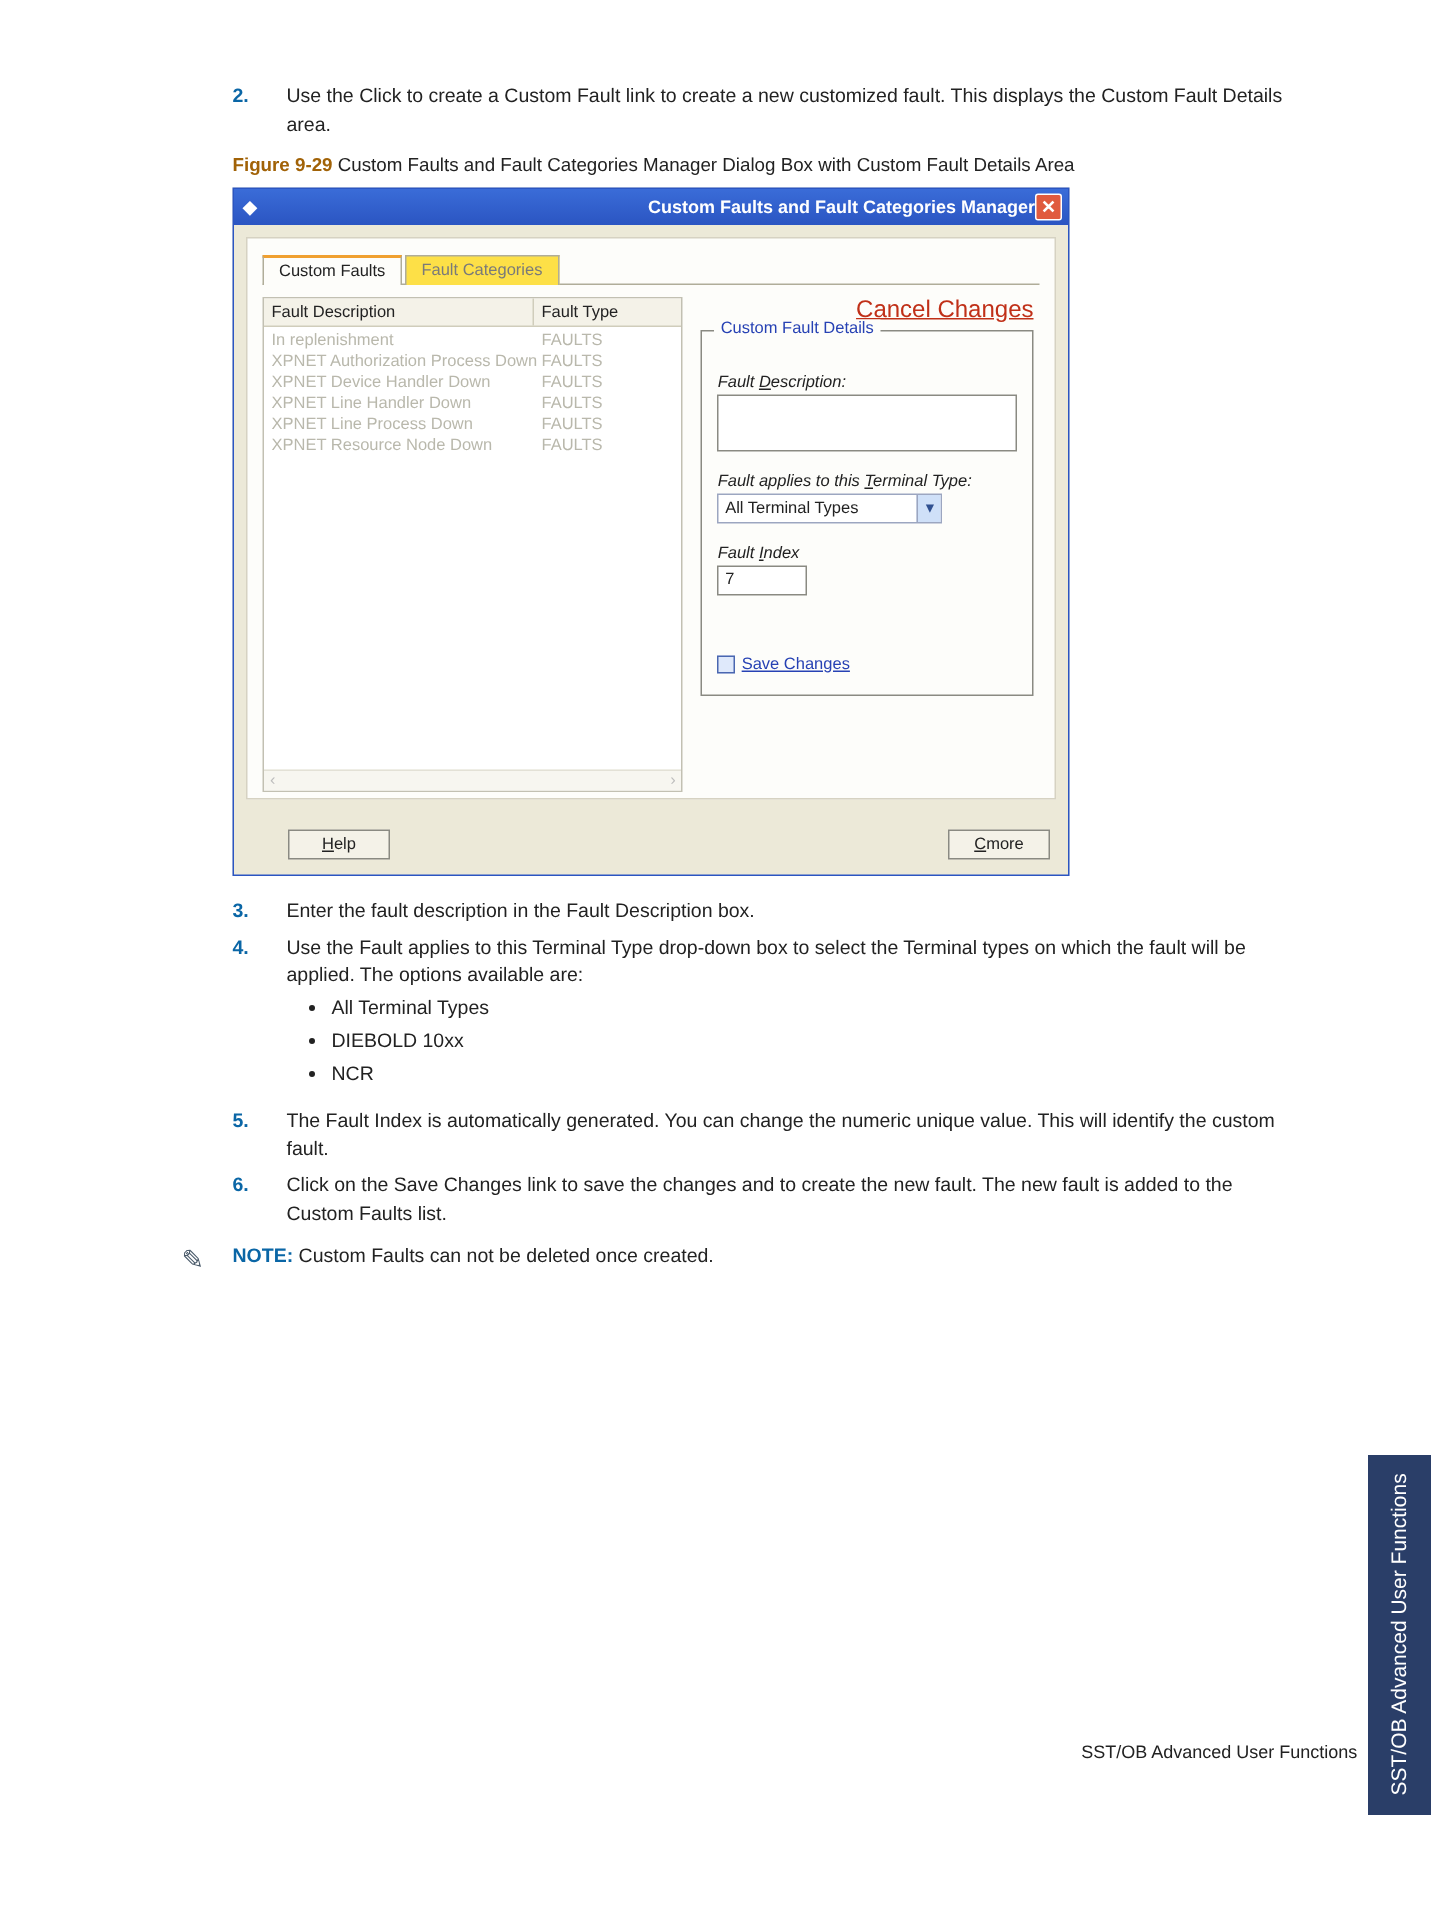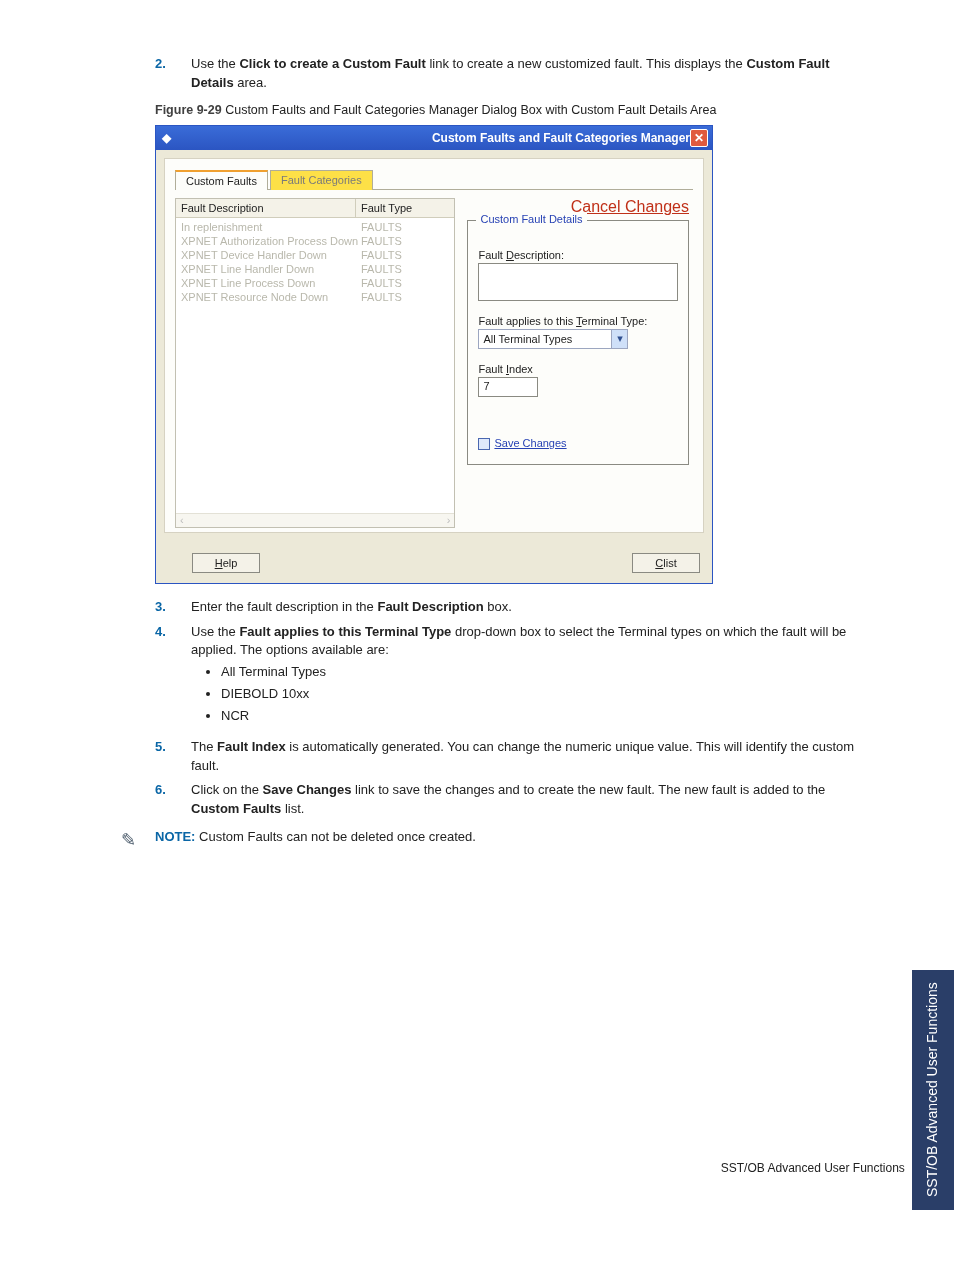--- a/index.html
+++ b/index.html
@@ -25,27 +25,27 @@
     margin-bottom: 6px;
     line-height: 1.45;
   }
   ol.steps > li .num {
     color: #0a66a6;
     font-weight: bold;
     width: 36px;
     flex: 0 0 36px;
   }
   ol.steps > li .body { flex: 1 1 auto; }
-  .bold { font-weight: bold; }
+  .bold { font-weight: normal; }
 
   .figcap {
     margin: 10px 0 8px 0;
     font-size: 12.5px;
   }
-  .figcap .fignum { color: #404040; font-weight: bold; }
+  .figcap .fignum { color: #a16207; font-weight: bold; }
 
   
   .dialog {
     width: 558px;
     border: 1px solid #2b55c2;
     background: #ece9d8;
     font-family: Tahoma, Arial, sans-serif;
     font-size: 11px;
     margin-bottom: 14px;
   }
@@ -171,20 +171,21 @@
     top: -8px; left: 8px;
     background: #fdfdfa;
     padding: 0 4px;
     color: #2742b4;
     font-size: 11px;
   }
 
   .fld-label {
     font-size: 11px;
     margin: 14px 0 2px 0;
+    font-style: italic;
   }
   .fld-label .ul { text-decoration: underline; }
   .txtbox {
     width: 100%;
     height: 38px;
     border: 1px solid #8a8a82;
     background: #fff;
   }
   .combobox {
     width: 150px;
@@ -389,21 +390,21 @@
               <span class="disk"></span><a>Save Changes</a>
             </div>
           </div>
         </div>
       </div>
 
     </div>
 
     <div class="bottombar">
       <div class="btn"><span></span><span style="text-decoration:underline">H</span><span>elp</span></div>
-      <div class="btn"><span></span><span style="text-decoration:underline">C</span><span>list</span></div>
+      <div class="btn"><span></span><span style="text-decoration:underline">C</span><span>more</span></div>
     </div>
   </div>
 
   <ol class="steps">
     <li>
       <span class="num">3.</span>
       <span class="body"><span>Enter the fault description in the </span><span class="bold">Fault Description</span><span> box.</span></span>
     </li>
     <li>
       <span class="num">4.</span>

